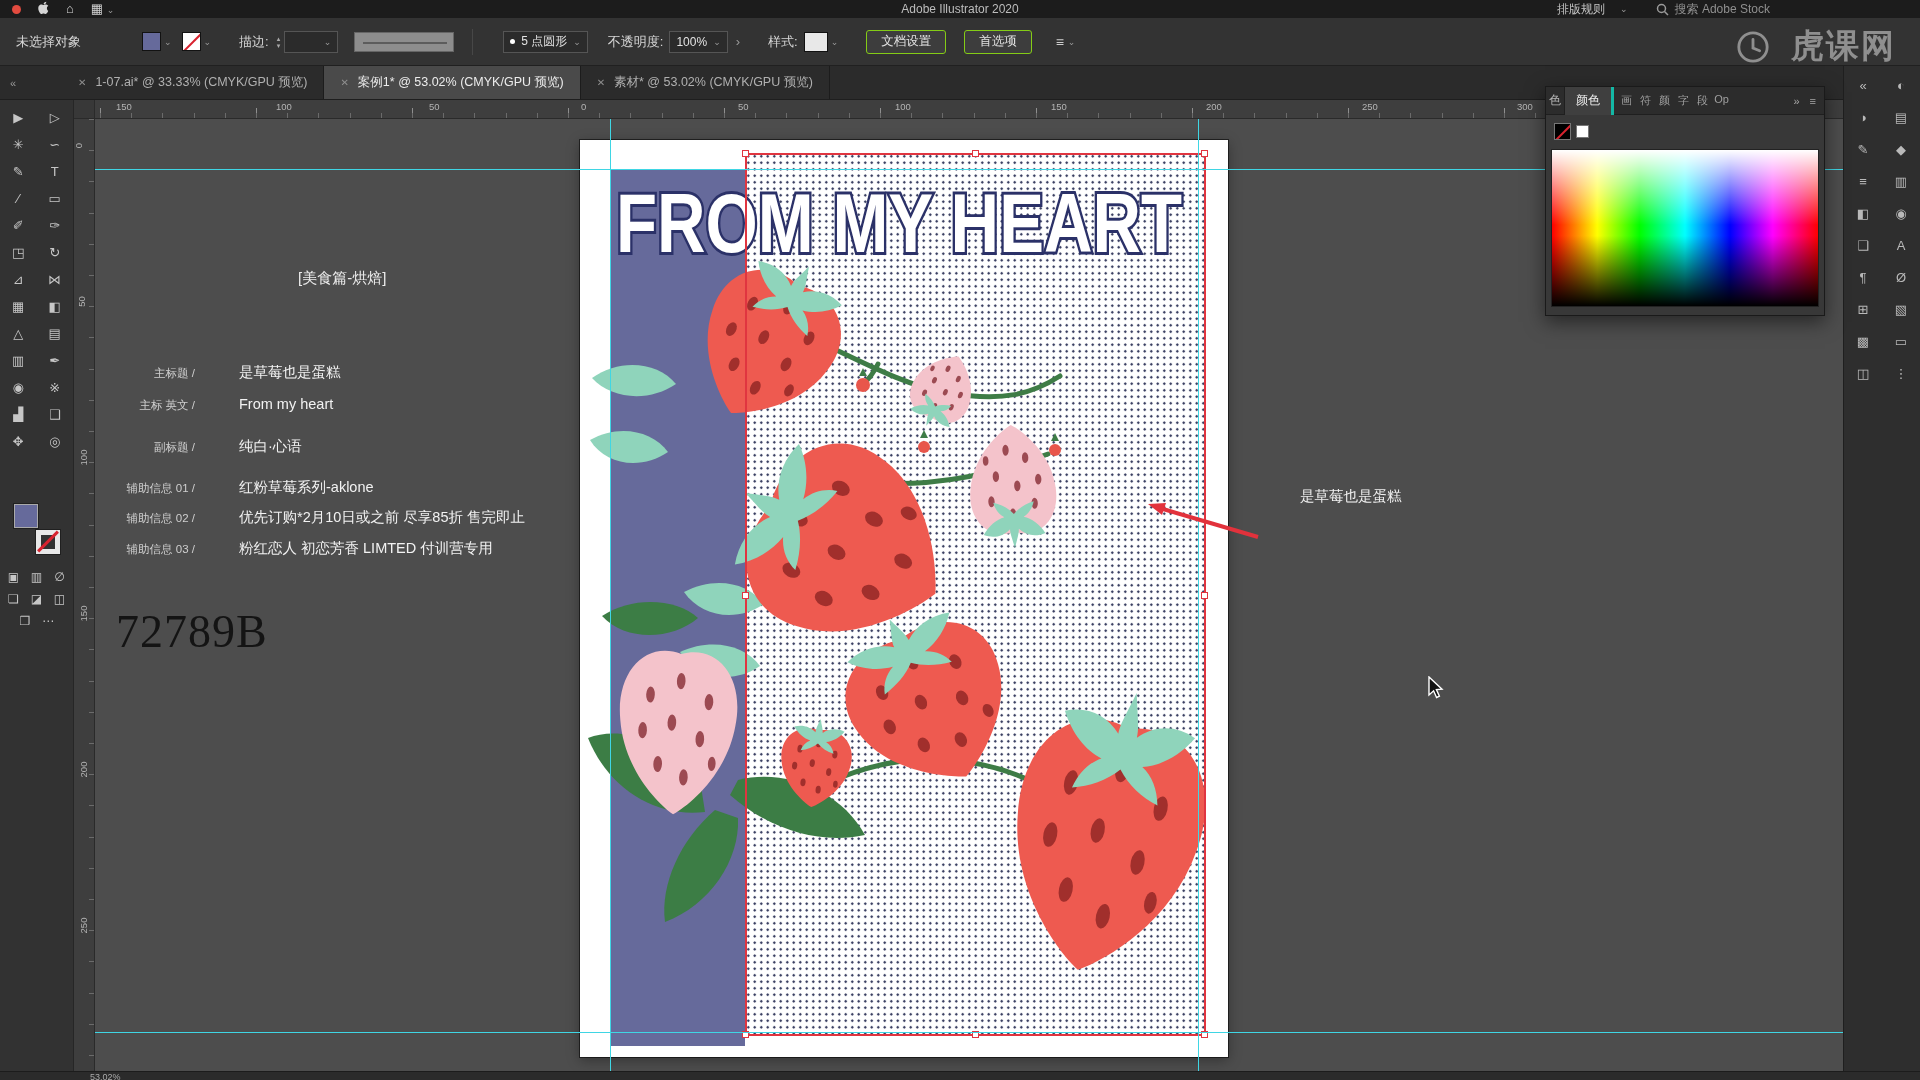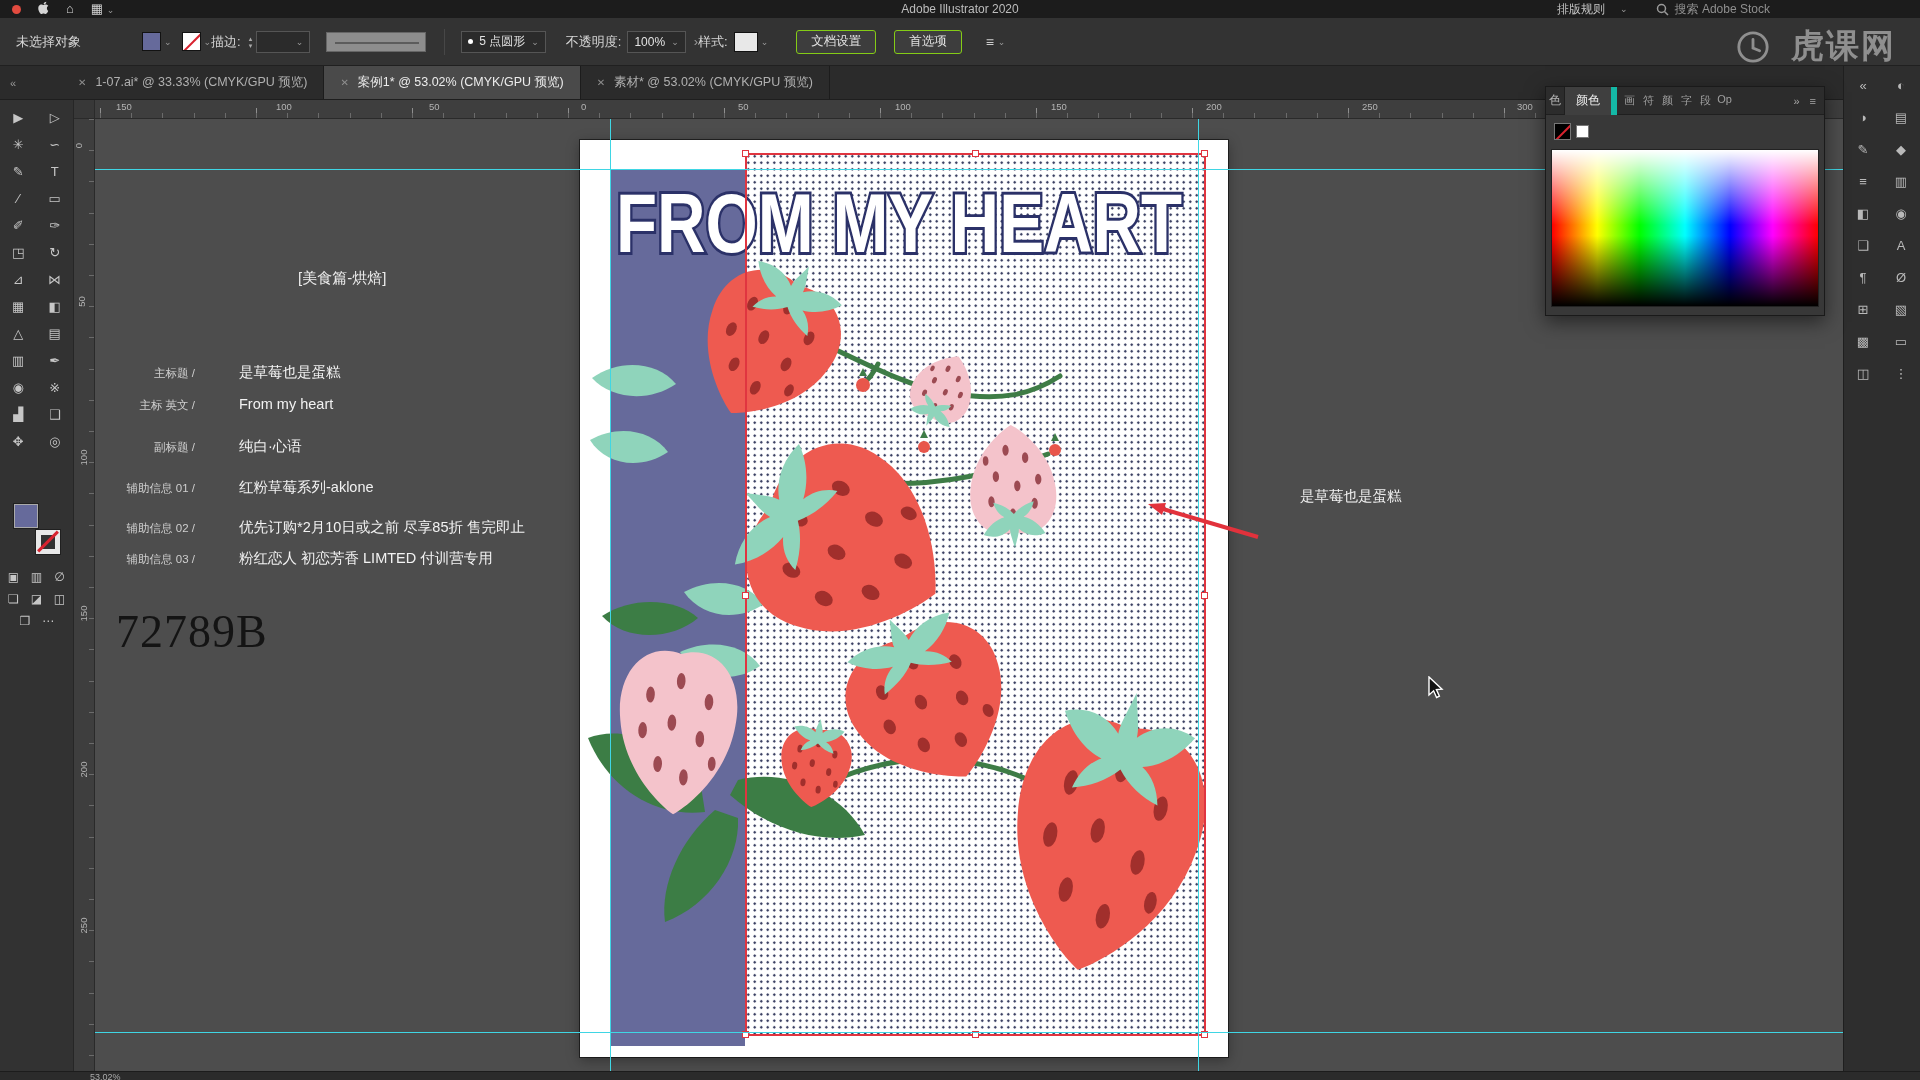--- a/index.html
+++ b/index.html
@@ -18,21 +18,21 @@
   .caret{font-size:9px;color:#9a9a9a}
 
   
   .controlbar{position:absolute;left:0;top:18px;width:1920px;height:48px;background:#333;border-bottom:1px solid #202020;z-index:70;display:flex;align-items:center;font-size:13px;color:#d6d6d6}
   .cb-status{margin-left:16px;width:100px}
   .swatch-wrap{display:flex;align-items:center;gap:3px}
   .swatch{width:19px;height:19px;border:1px solid #121212;display:inline-block;position:relative}
   .swatch.fill{background:#666a9b}
   .swatch.none{background:#fff;overflow:hidden}
   .swatch.none::after{content:"";position:absolute;left:-3px;top:8px;width:26px;height:2px;background:#d8232f;transform:rotate(-45deg)}
-  .ml8{margin-left:8px}.ml10{margin-left:10px}.ml16{margin-left:16px}.ml20{margin-left:20px}.ml26{margin-left:26px}.ml28{}
+  .ml8{margin-left:8px}.ml10{margin-left:10px}.ml16{margin-left:30px}.ml20{margin-left:20px}.ml26{margin-left:26px}.ml28{margin-left:28px}
   .stepper{display:flex;flex-direction:column;justify-content:center;margin-left:8px;font-size:7px;color:#aaa;line-height:7px}
   .cb-field{height:22px;background:#2b2b2b;border:1px solid #555;display:flex;align-items:center;padding:0 6px;gap:6px;font-size:12px;color:#e2e2e2}
   .cb-field.empty{width:54px;justify-content:flex-end}
   .profile-box{width:100px;height:20px;background:#8d8d8d;border:1px solid #666;margin-left:16px;position:relative}
   .profile-box::after{content:"";position:absolute;left:8px;top:9px;width:84px;height:2px;background:#5c5c5c}
   .cb-div{width:1px;height:26px;background:#222;border-right:1px solid #474747;margin-left:18px}
   .brush-dot{width:5px;height:5px;border-radius:50%;background:#fff;display:inline-block}
   .cb-btn{margin-left:28px;height:24px;padding:0 14px;border:1px solid #84cc16;border-radius:3px;background:#3d3d3d;color:#e2e2e2;font-size:12.5px;display:flex;align-items:center}
   .cb-btn+.cb-btn{margin-left:18px}
   .cb-align{margin-left:24px;display:flex;align-items:center;gap:4px;font-size:14px;color:#cfcfcf}
@@ -85,34 +85,34 @@
   .handle{position:absolute;width:7px;height:7px;background:#fff;border:1px solid #e03540}
   .guide-h{position:absolute;left:0;width:1748px;height:1px;background:#3fd6e4;z-index:8}
   .guide-v{position:absolute;top:0;height:952px;width:1px;background:#3fd6e4;z-index:8}
   #gh1{top:50px}#gh2{top:913px}#gv1{left:515px}#gv2{left:1103px}
 
   
   .spec-cat{position:absolute;left:203px;top:150px;font-size:15px;color:#ececec;z-index:5}
   .spec-rows{position:absolute;left:18px;top:242px;width:580px;z-index:5}
   .spec-row{height:22px;line-height:22px;white-space:nowrap}
   .spec-row:nth-of-type(1){margin-bottom:10px}.spec-row:nth-of-type(2){margin-bottom:20px}
-  .spec-row:nth-of-type(3){margin-bottom:19px}.spec-row:nth-of-type(4){margin-bottom:18px}
+  .spec-row:nth-of-type(3){margin-bottom:19px}.spec-row:nth-of-type(4){margin-bottom:8px}
   .spec-row:nth-of-type(5){margin-bottom:9px}
   .spec-label{display:inline-block;width:82px;text-align:right;margin-right:44px;font-size:11.5px;color:#cfcfcf}
   .spec-value{font-size:14.5px;color:#f2f2f2}
   .spec-code{position:absolute;left:21px;top:486px;font-family:"Liberation Serif","DejaVu Serif",serif;font-size:46px;color:#141414;letter-spacing:1px;z-index:5}
   .callout{position:absolute;left:1205px;top:368px;font-size:14.5px;color:#f0f0f0;z-index:9}
   .arrow-svg{position:absolute;left:1040px;top:373px;z-index:9}
   .cursor{position:absolute;left:1332px;top:557px;z-index:40}
 
   
   .color-panel{position:absolute;left:1545px;top:86px;width:280px;height:230px;background:#383838;border:1px solid #1a1a1a;box-shadow:0 6px 18px rgba(0,0,0,.5);z-index:90}
   .cp-tabs{height:28px;background:#2c2c2c;display:flex;align-items:center;border-bottom:1px solid #1f1f1f;font-size:12px;color:#b5b5b5}
   .cp-tab-partial{width:18px;text-align:center}
-  .cp-tab-active{background:#3f3f3f;color:#ededed;padding:0 11px;height:28px;display:flex;align-items:center;border-left:1px solid #1f1f1f;border-right:6px solid #14b8a6}
+  .cp-tab-active{background:#3f3f3f;color:#ededed;padding:0 11px;height:28px;display:flex;align-items:center;border-left:1px solid #1f1f1f;border-right:3px solid #14b8a6}
   .cp-minitabs{display:flex;margin-left:3px}
   .cp-mt{width:19px;text-align:center;font-size:11px;color:#9f9f9f}
   .cp-head-icons{margin-left:auto;display:flex;gap:10px;padding-right:8px;color:#a8a8a8;font-size:11px}
   .cp-body{position:relative;height:200px}
   .cp-sw-black{position:absolute;left:8px;top:8px;width:17px;height:17px;background:#000;border:1px solid #777;overflow:hidden}
   .cp-sw-black::after{content:"";position:absolute;left:-3px;top:7px;width:24px;height:2px;background:#d8232f;transform:rotate(-45deg)}
   .cp-sw-white{position:absolute;left:30px;top:10px;width:13px;height:13px;background:#fff;border:1px solid #777}
   .spectrum{position:absolute;left:5px;top:34px;width:268px;height:158px;border:1px solid #222;
     background:linear-gradient(to bottom,#fff 0%,rgba(255,255,255,0) 48%,rgba(0,0,0,0) 55%,#000 100%),
                linear-gradient(to right,#f00 0%,#ff0 17%,#0f0 33%,#0ff 50%,#00f 67%,#f0f 83%,#f00 100%)}

